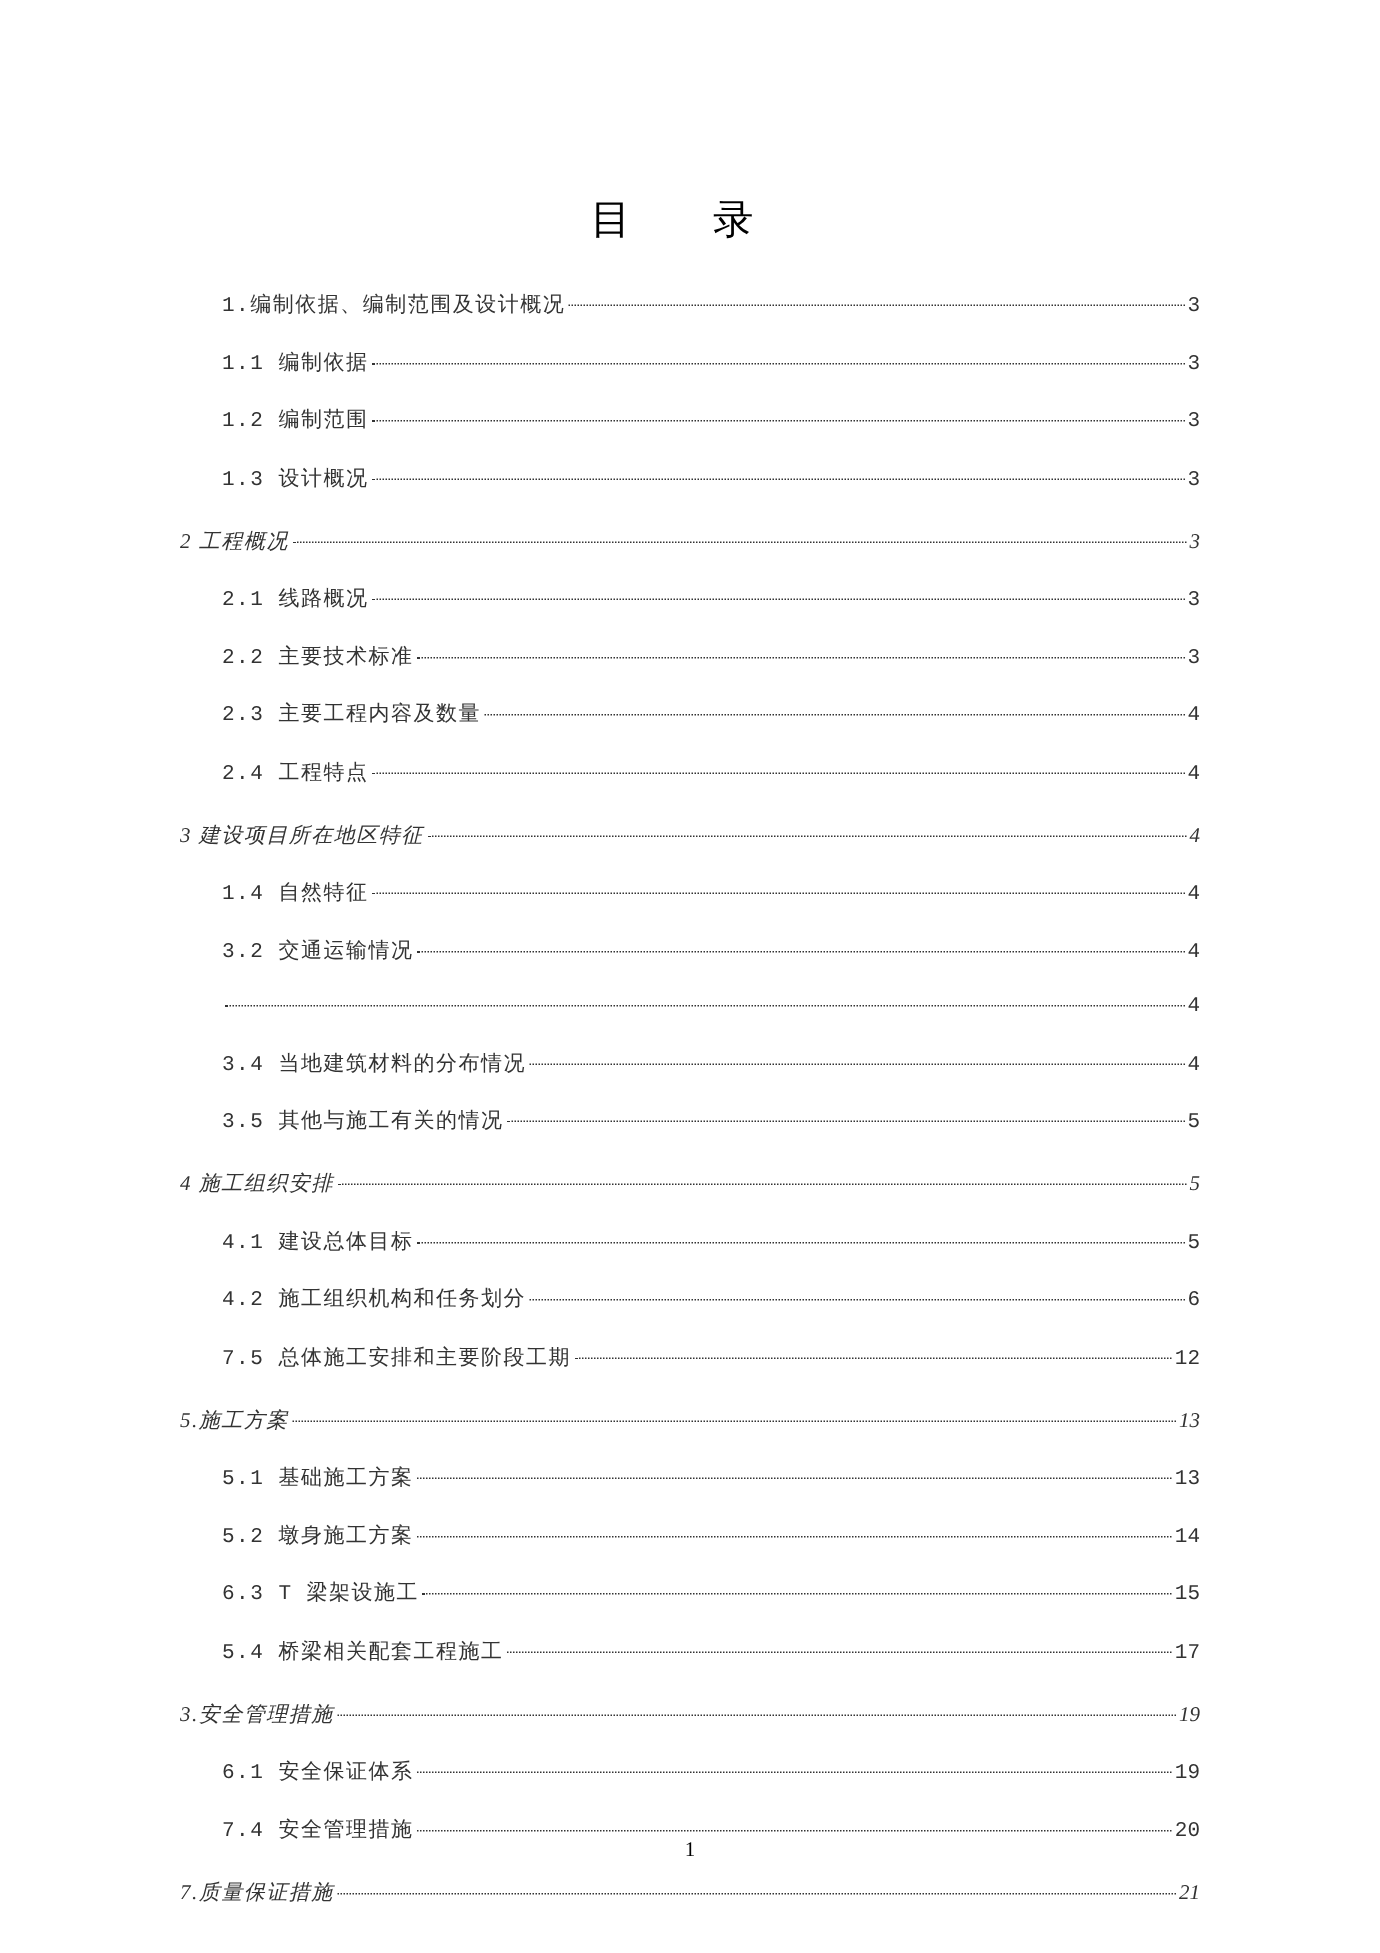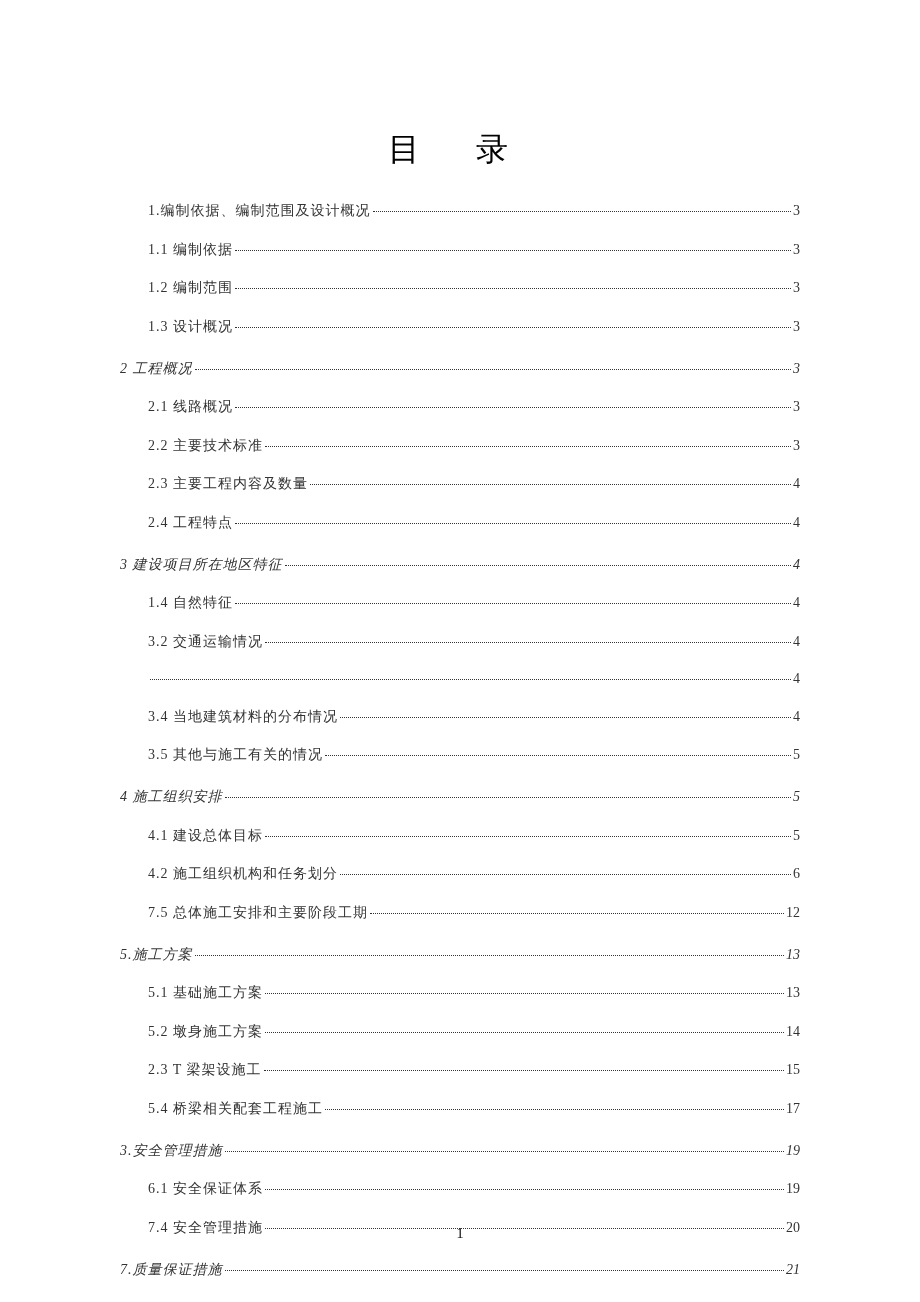--- a/index.html
+++ b/index.html
@@ -10,41 +10,42 @@
     body {
       background: #fff;
       font-family: "SimSun", "宋体", serif;
       width: 920px;
       height: 1302px;
       position: relative;
       padding: 128px 120px 0 120px;
     }
     .title {
       text-align: center;
-      font-size: 32px;
+      font-size: 27px;
       font-weight: normal;
       letter-spacing: 24px;
       margin-bottom: 30px;
       font-family: "SimSun", "宋体", serif;
     }
     .toc {
       font-size: 14px;
       color: #333;
     }
     .toc-entry {
       display: flex;
       align-items: baseline;
       margin-bottom: 20.5px;
       white-space: nowrap;
     }
     .toc-entry.level-1 {
       margin-left: 0;
     }
     .toc-entry.level-2 {
       margin-left: 28px;
+      font-family: Liberation Mono, monospace;
     }
     .toc-entry.section-gap {
       margin-top: 24px;
       font-style: italic;
     }
     .toc-label {
       flex-shrink: 0;
       letter-spacing: 1px;
     }
     .toc-dots {
@@ -177,21 +178,21 @@
       <span class="toc-label">5.1 基础施工方案</span>
       <span class="toc-dots"></span>
       <span class="toc-page">13</span>
     </div>
     <div class="toc-entry level-2">
       <span class="toc-label">5.2 墩身施工方案</span>
       <span class="toc-dots"></span>
       <span class="toc-page">14</span>
     </div>
     <div class="toc-entry level-2">
-      <span class="toc-label">2.3 T 梁架设施工</span>
+      <span class="toc-label">6.3 T 梁架设施工</span>
       <span class="toc-dots"></span>
       <span class="toc-page">15</span>
     </div>
     <div class="toc-entry level-2">
       <span class="toc-label">5.4 桥梁相关配套工程施工</span>
       <span class="toc-dots"></span>
       <span class="toc-page">17</span>
     </div>
     <div class="toc-entry level-1 section-gap">
       <span class="toc-label">3.安全管理措施</span>

